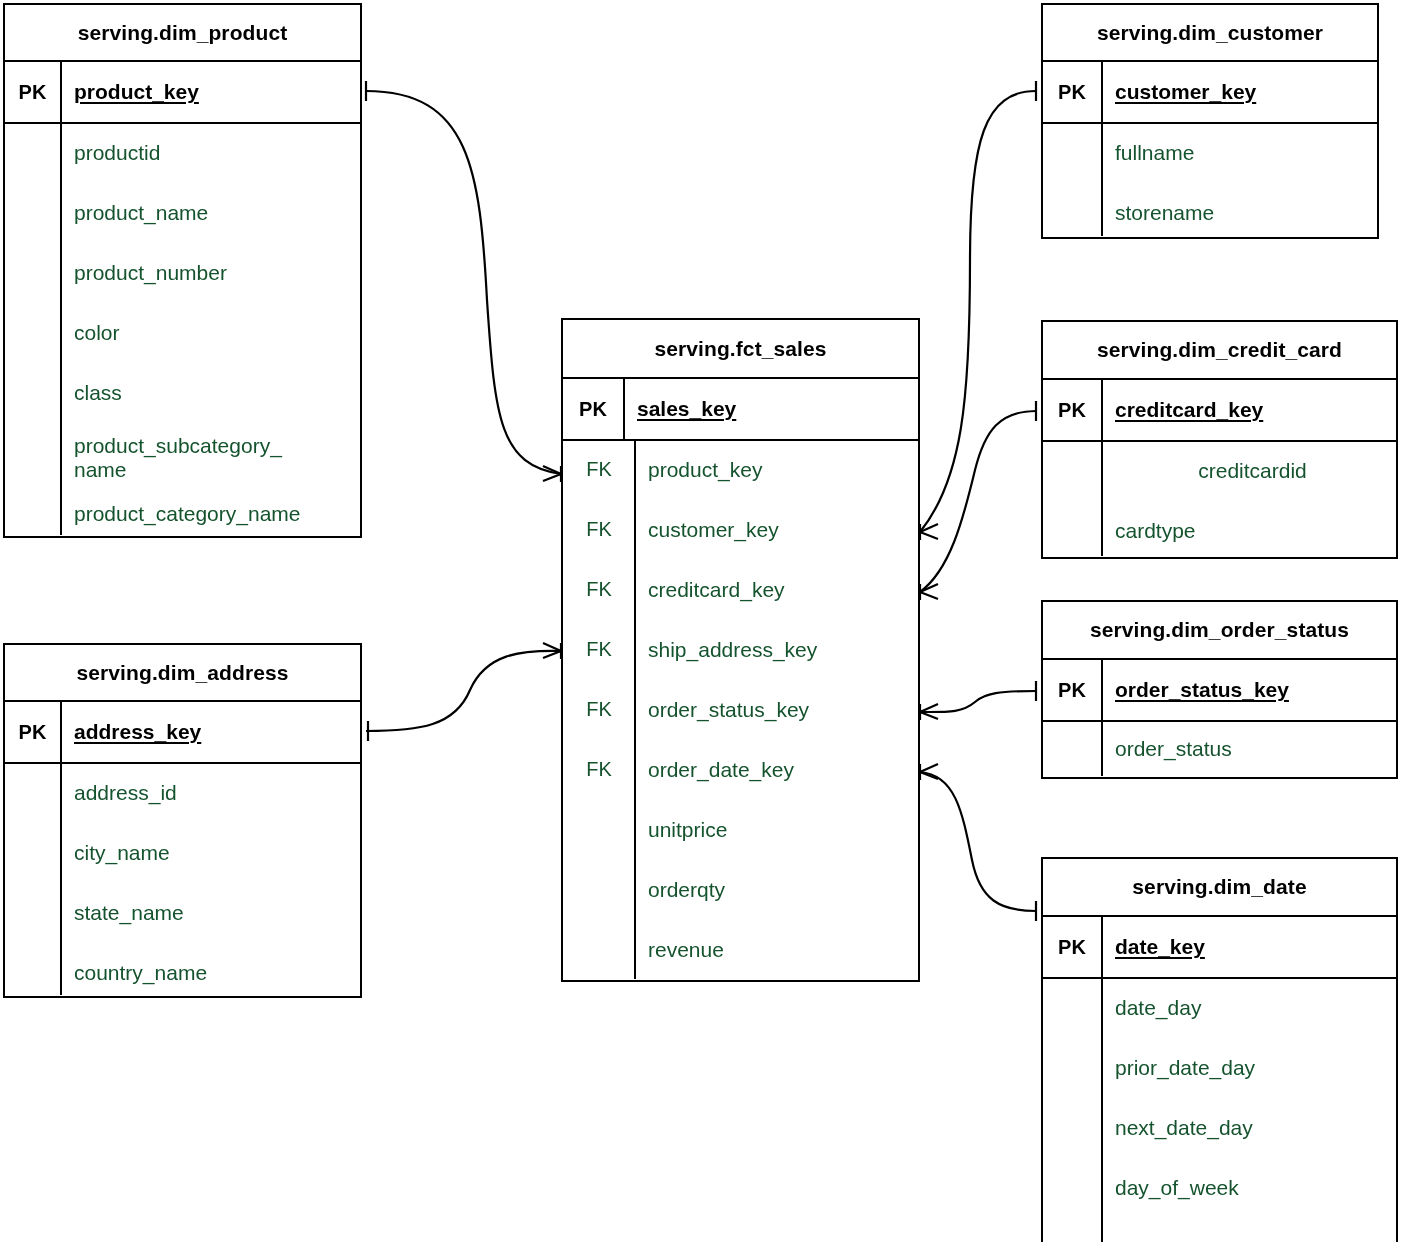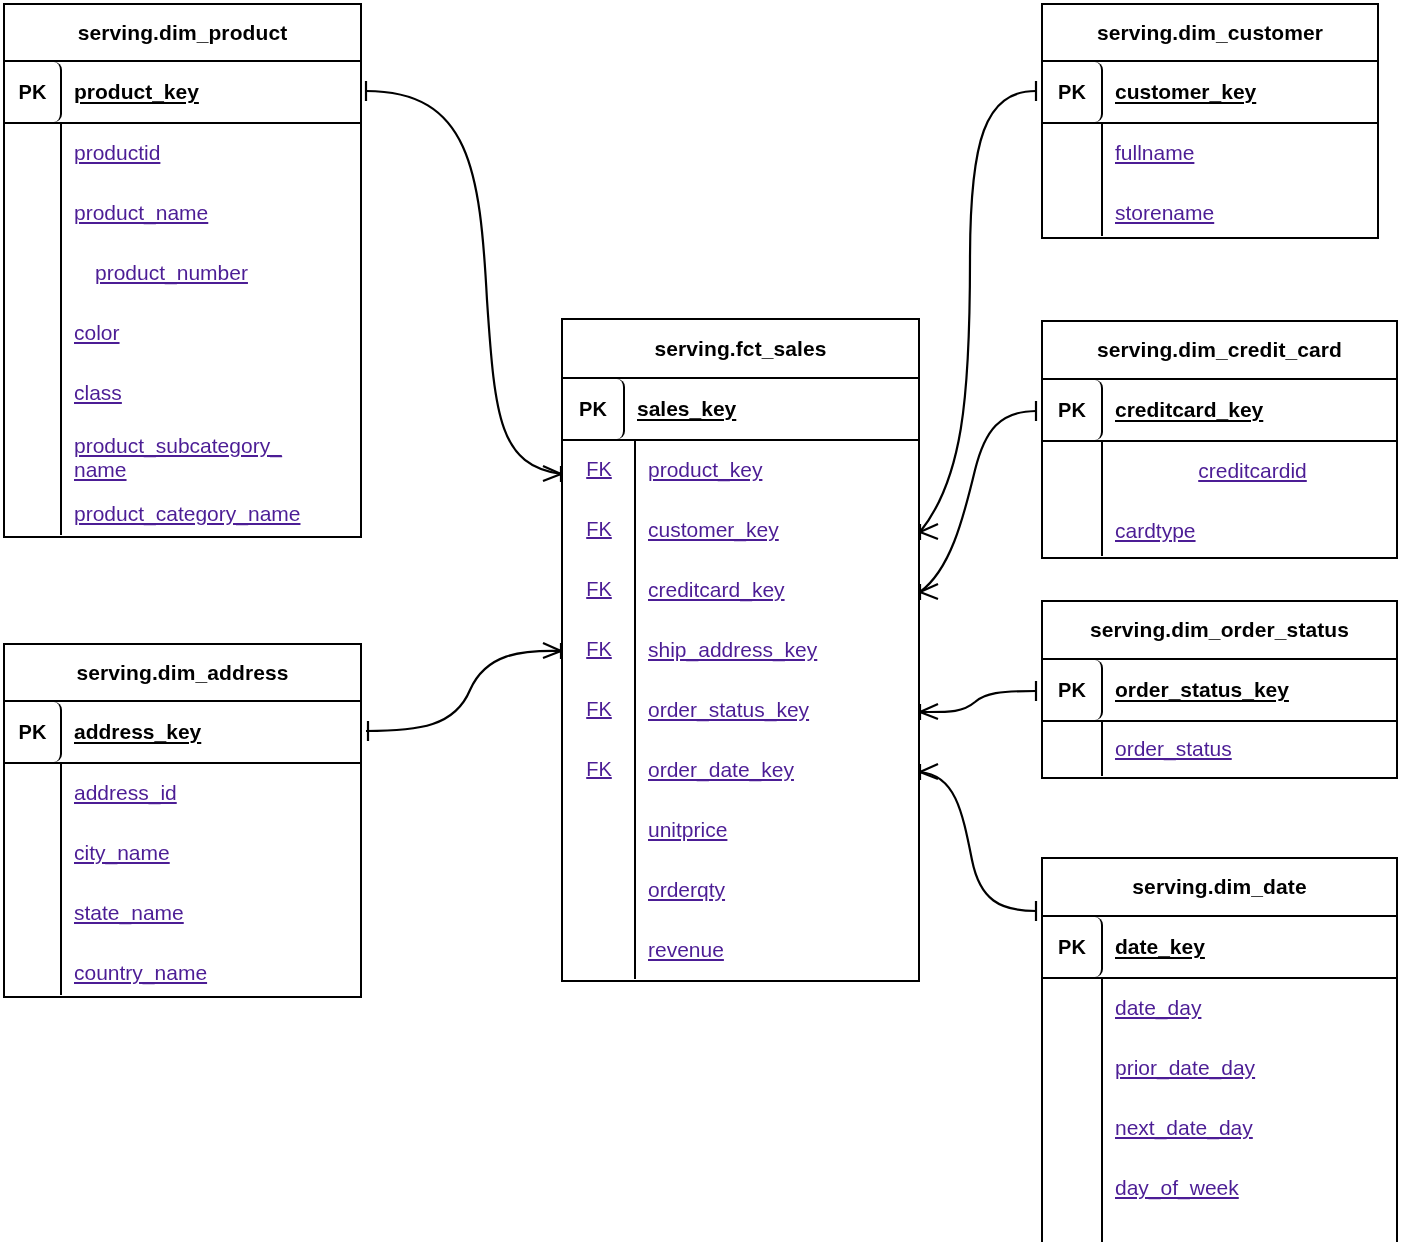--- a/index.html
+++ b/index.html
@@ -60,21 +60,21 @@
   .keycell {
     box-sizing: border-box;
     flex: 0 0 auto;
     border-right: 2.5px solid #000000;
     display: flex;
     align-items: center;
     justify-content: center;
     font-size: 20px;
     color: #000000;
   }
-  .keycell.bold { font-weight: bold; border-radius: 8px; }
+  .keycell.bold { font-weight: bold; }
   .namecell {
     box-sizing: border-box;
     flex: 1 1 auto;
     display: flex;
     align-items: center;
     padding-left: 12px;
     font-size: 21px;
     color: #000000;
     line-height: 1.12;
   }
@@ -96,24 +96,23 @@
   .attrs-list {
     box-sizing: border-box;
     flex: 1 1 auto;
     position: relative;
   }
   .attr {
     position: absolute;
     left: 12px;
     right: 6px;
     font-size: 21px;
-    color: #4c1d95;
+    color: #14532d;
     line-height: 1.14;
     white-space: pre-line;
-    text-decoration: underline;
   }
 </style>
 </head>
 <body>
 
 <div id="canvas">
 
   <svg class="connectors" viewBox="0 0 1402 1242">
 
     <g>
@@ -157,21 +156,21 @@
     <div class="ent-title" style="height:57px;">serving.dim_product</div>
     <div class="ent-row pkrow" style="height:62px;">
       <div class="keycell bold" style="width:57px;">PK</div>
       <div class="namecell pk">product_key</div>
     </div>
     <div class="attrs" style="height:411px;">
       <div class="attrs-key" style="width:57px;"></div>
       <div class="attrs-list">
         <div class="attr" style="top:17px;">productid</div>
         <div class="attr" style="top:77px;">product_name</div>
-        <div class="attr" style="top:137px;margin-left:21px;">product_number</div>
+        <div class="attr" style="top:137px;">product_number</div>
         <div class="attr" style="top:197px;">color</div>
         <div class="attr" style="top:257px;">class</div>
         <div class="attr" style="top:310px;">product_subcategory_
 name</div>
         <div class="attr" style="top:378px;">product_category_name</div>
       </div>
     </div>
   </div>
 
   <div class="entity" style="left:3px; top:643px; width:359px; height:355px;">

